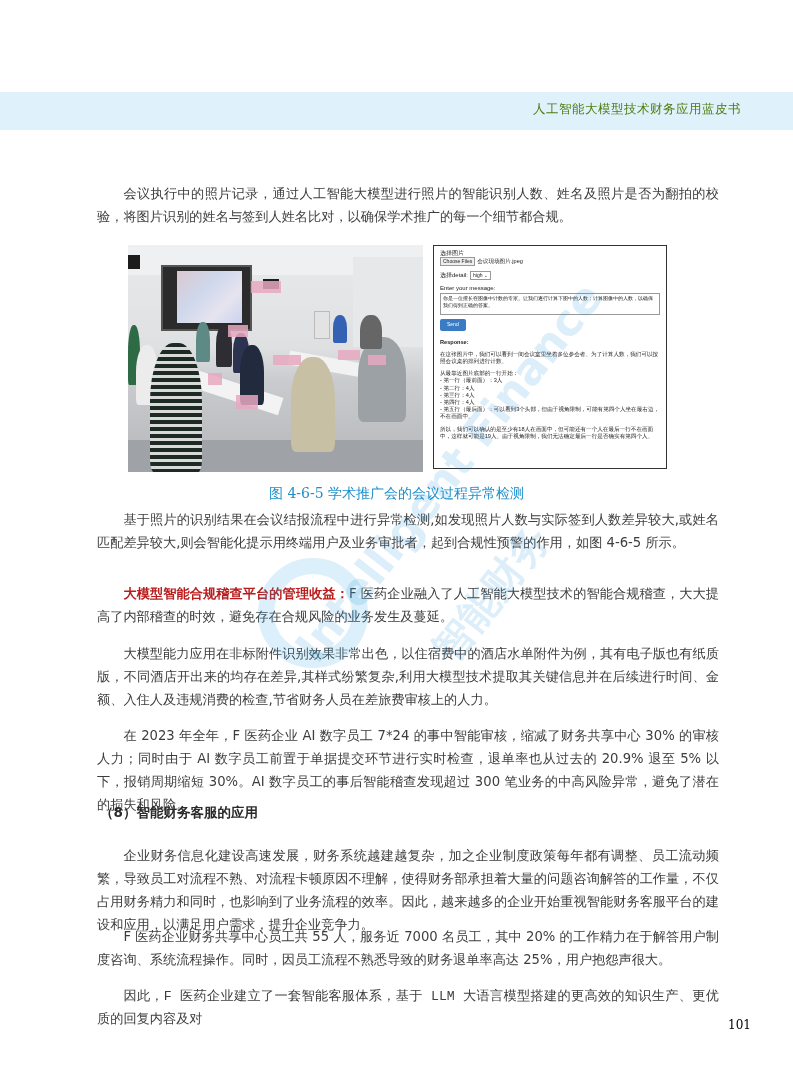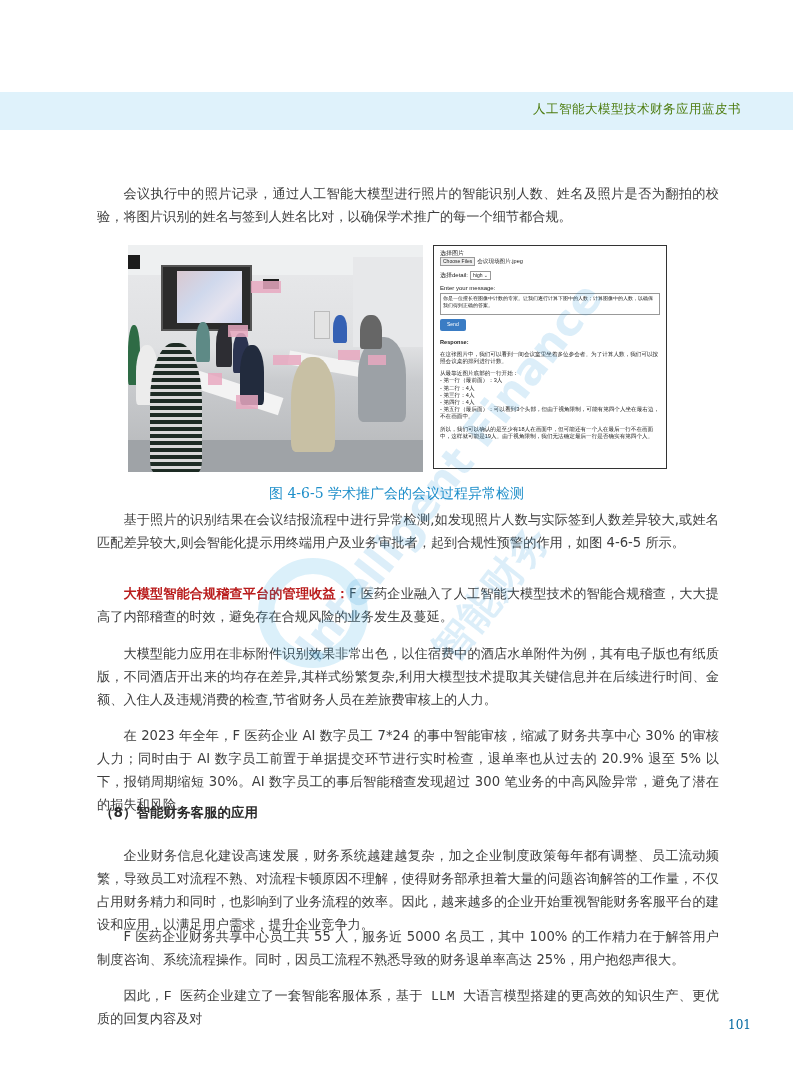--- a/index.html
+++ b/index.html
@@ -77,21 +77,21 @@
     position:absolute; left:258px; top:558px; width:110px; height:110px; border-radius:50%;
     border:16px solid rgba(58,170,226,0.18); box-sizing:border-box; pointer-events:none;
   }
   .wm-text {
     position:absolute; font-size:44px; font-weight:bold; color:rgba(40,150,220,0.16);
     transform:rotate(-52deg); transform-origin:left top; white-space:nowrap; pointer-events:none;
   }
   .page-number {
     position:absolute; right:42px; top:1018px;
     font-family:"DejaVu Serif", "Liberation Serif", serif;
-    font-size:12px; color:#0369a1;
+    font-size:12px; color:#000000;
   }
 </style>
 </head>
 <body>
 
 <div class="header-band"></div>
 <div class="header-title">人工智能大模型技术财务应用蓝皮书</div>
 
 <div class="para" style="top:182px;">会议执行中的照片记录，通过人工智能大模型进行照片的智能识别人数、姓名及照片是否为翻拍的校验，将图片识别的姓名与签到人姓名比对，以确保学术推广的每一个细节都合规。</div>
 
@@ -158,21 +158,21 @@
 <div class="para" style="top:582px;"><b>大模型智能合规稽查平台的管理收益：</b><span>F 医药企业融入了人工智能大模型技术的智能合规稽查，大大提高了内部稽查的时效，避免存在合规风险的业务发生及蔓延。</span></div>
 
 <div class="para" style="top:642px;">大模型能力应用在非标附件识别效果非常出色，以住宿费中的酒店水单附件为例，其有电子版也有纸质版，不同酒店开出来的均存在差异,其样式纷繁复杂,利用大模型技术提取其关键信息并在后续进行时间、金额、入住人及违规消费的检查,节省财务人员在差旅费审核上的人力。</div>
 
 <div class="para" style="top:724px;">在 2023 年全年，F 医药企业 AI 数字员工 7*24 的事中智能审核，缩减了财务共享中心 30% 的审核人力；同时由于 AI 数字员工前置于单据提交环节进行实时检查，退单率也从过去的 20.9% 退至 5% 以下，报销周期缩短 30%。AI 数字员工的事后智能稽查发现超过 300 笔业务的中高风险异常，避免了潜在的损失和风险。</div>
 
 <div class="subhead">（8）智能财务客服的应用</div>
 
 <div class="para" style="top:844px;">企业财务信息化建设高速发展，财务系统越建越复杂，加之企业制度政策每年都有调整、员工流动频繁，导致员工对流程不熟、对流程卡顿原因不理解，使得财务部承担着大量的问题咨询解答的工作量，不仅占用财务精力和同时，也影响到了业务流程的效率。因此，越来越多的企业开始重视智能财务客服平台的建设和应用，以满足用户需求，提升企业竞争力。</div>
 
-<div class="para" style="top:925px;">F 医药企业财务共享中心员工共 55 人，服务近 5000 名员工，其中 100% 的工作精力在于解答用户制度咨询、系统流程操作。同时，因员工流程不熟悉导致的财务退单率高达 25%，用户抱怨声很大。</div>
+<div class="para" style="top:925px;">F 医药企业财务共享中心员工共 55 人，服务近 7000 名员工，其中 20% 的工作精力在于解答用户制度咨询、系统流程操作。同时，因员工流程不熟悉导致的财务退单率高达 25%，用户抱怨声很大。</div>
 
 <div class="para" style="top:985px;font-family:Liberation Mono, monospace;">因此，F 医药企业建立了一套智能客服体系，基于 LLM 大语言模型搭建的更高效的知识生产、更优质的回复内容及对</div>
 
 <div class="wm-circle"></div>
 <div class="wm-text" style="left:285px;top:640px;">Intelligent Finance</div>
 <div class="wm-text" style="left:420px;top:640px;font-size:40px;">智能财务</div>
 
 <div class="page-number">101</div>
 
 </body></html>

